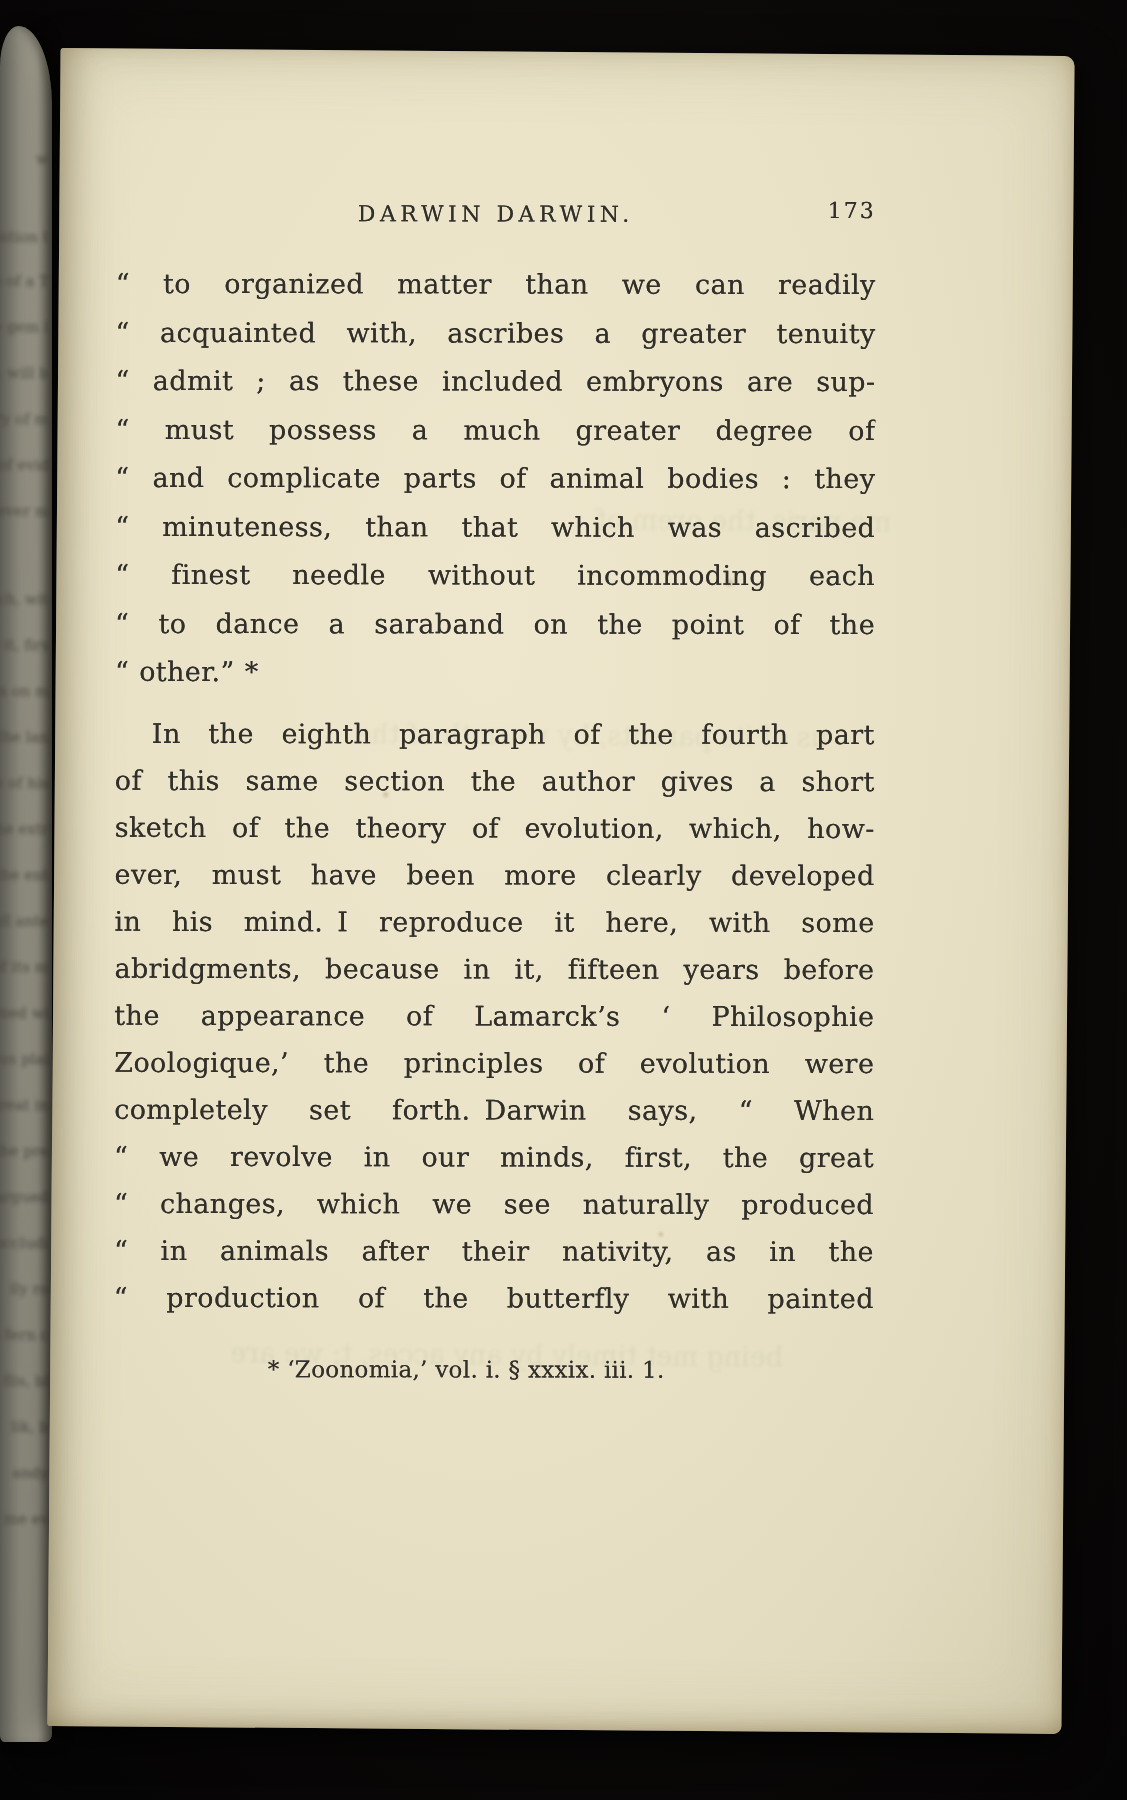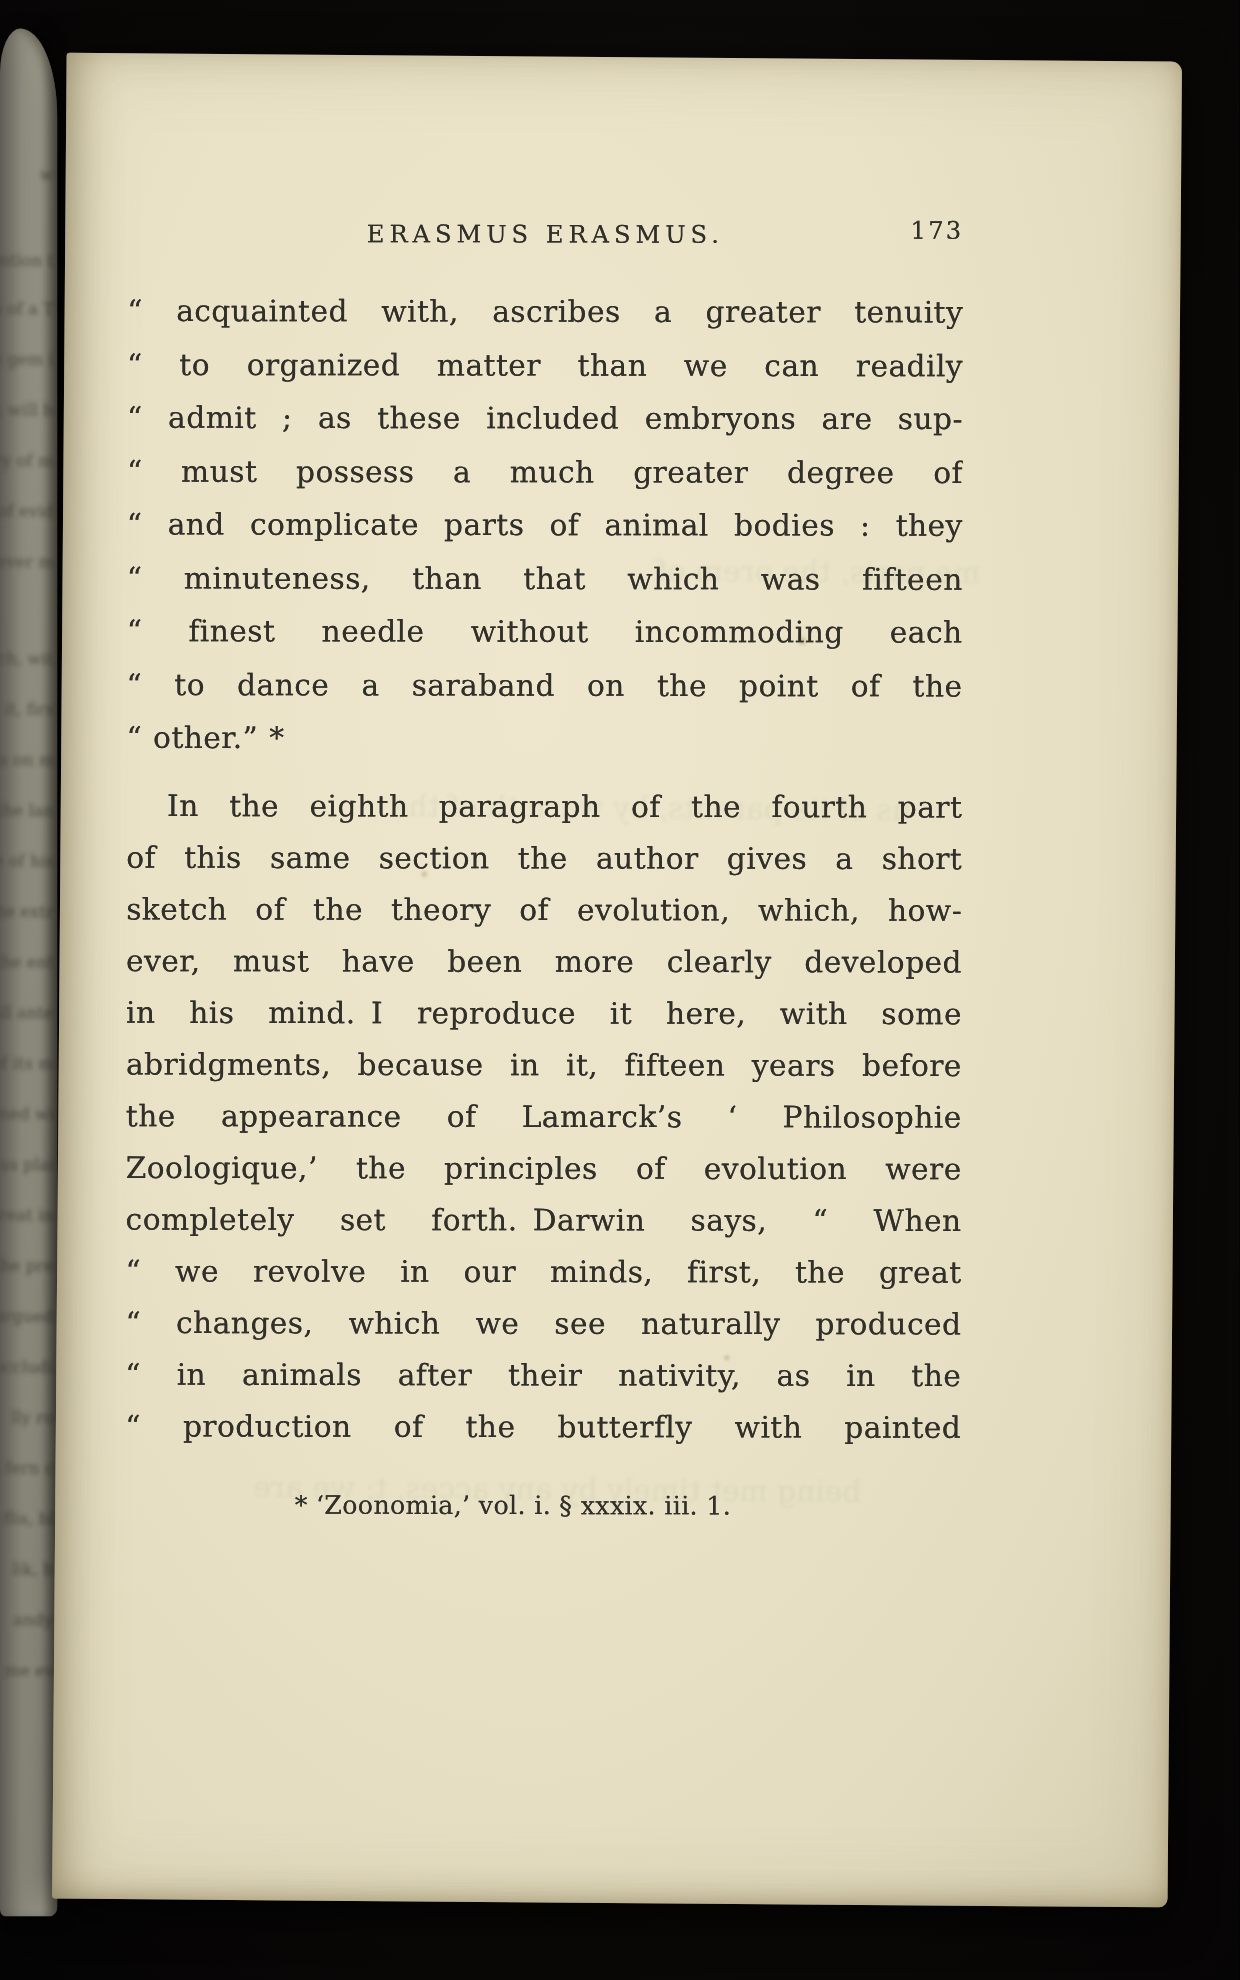--- a/index.html
+++ b/index.html
@@ -111,31 +111,31 @@
         <div class="ghost" style="top: 1288px; left: 180px;">being met timely by any acces, t; we are</div>
       </div>
 
     <div class="stain s1"></div>
     <div class="stain s2"></div>
     <div class="stain s3"></div>
 
     <div class="textblock">
 
       <div class="header">
-        <span class="running-title">ERASMUS ERASMUS.</span>
+        <span class="running-title">DARWIN DARWIN.</span>
         <span class="page-number">173</span>
       </div>
 
       <div class="quoted">
+          <div class="line">“ to organized matter than we can readily</div>
           <div class="line">“ acquainted with, ascribes a greater tenuity</div>
-          <div class="line">“ to organized matter than we can readily</div>
           <div class="line">“ admit ; as these included embryons are sup-</div>
           <div class="line">“ must possess a much greater degree of</div>
           <div class="line">“ and complicate parts of animal bodies : they</div>
-          <div class="line">“ minuteness, than that which was fifteen</div>
+          <div class="line">“ minuteness, than that which was ascribed</div>
           <div class="line">“ finest needle without incommoding each</div>
           <div class="line">“ to dance a saraband on the point of the</div>
           <div class="line nj">“ other.” *</div>
         </div>
 
       <div class="para">
           <div class="line ind">In the eighth paragraph of the fourth part</div>
           <div class="line">of this same section the author gives a short</div>
           <div class="line">sketch of the theory of evolution, which, how-</div>
           <div class="line">ever, must have been more clearly developed</div>

